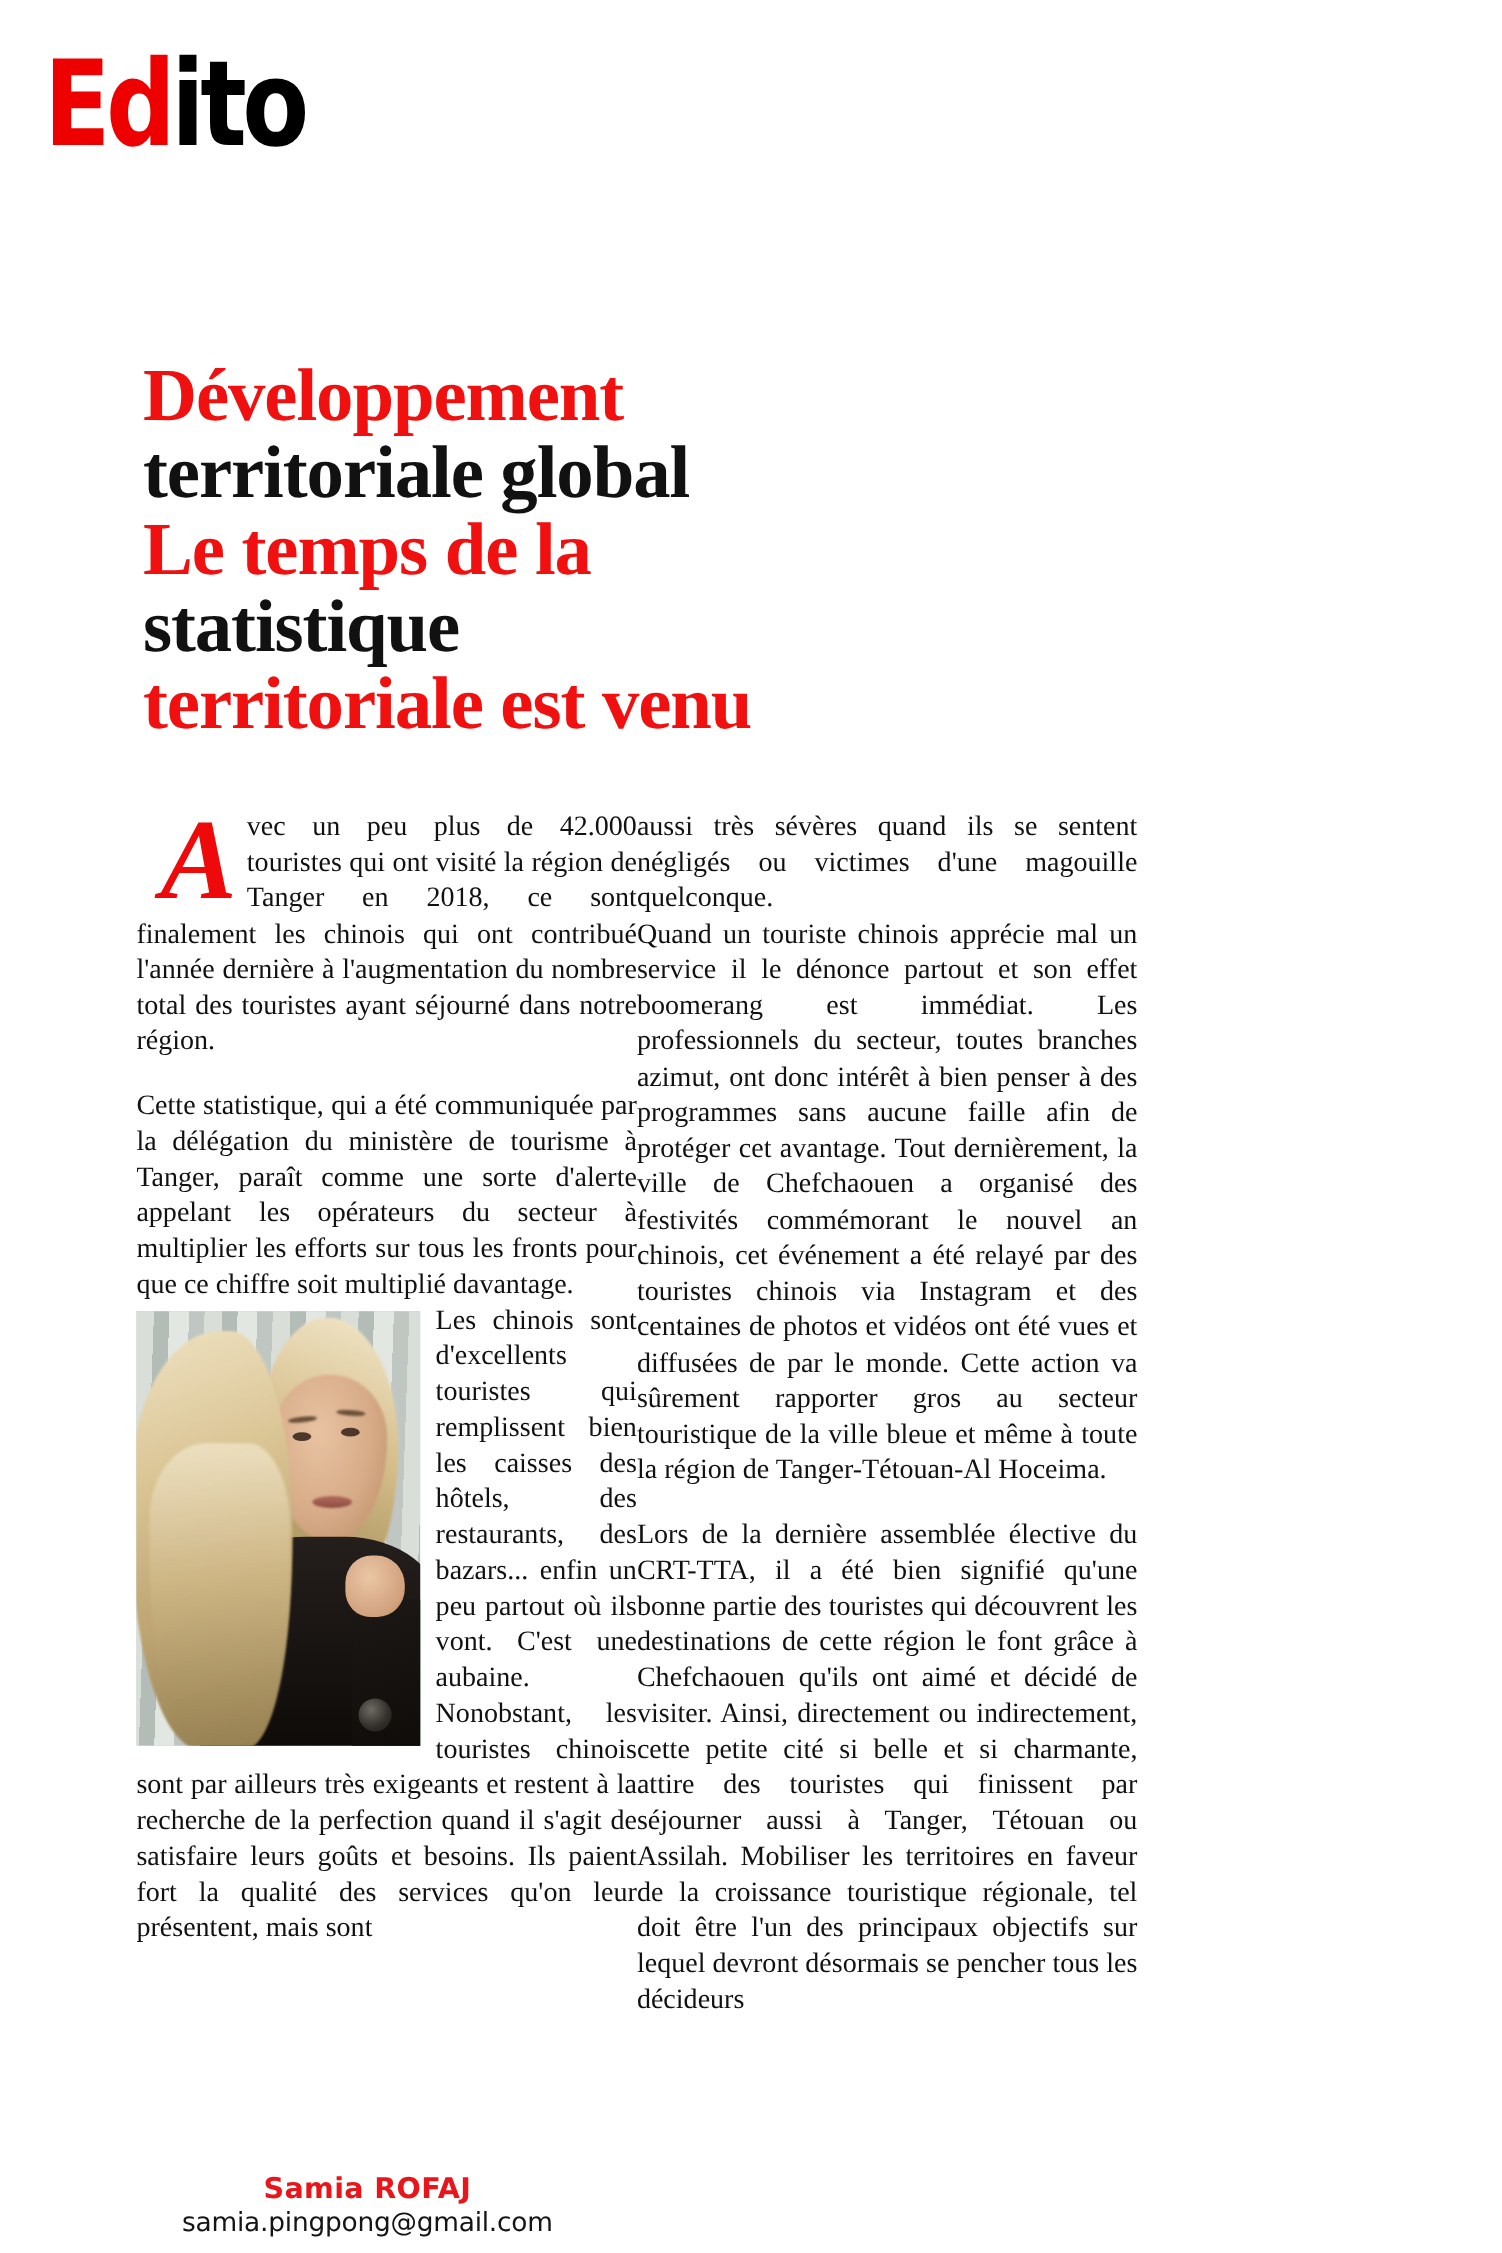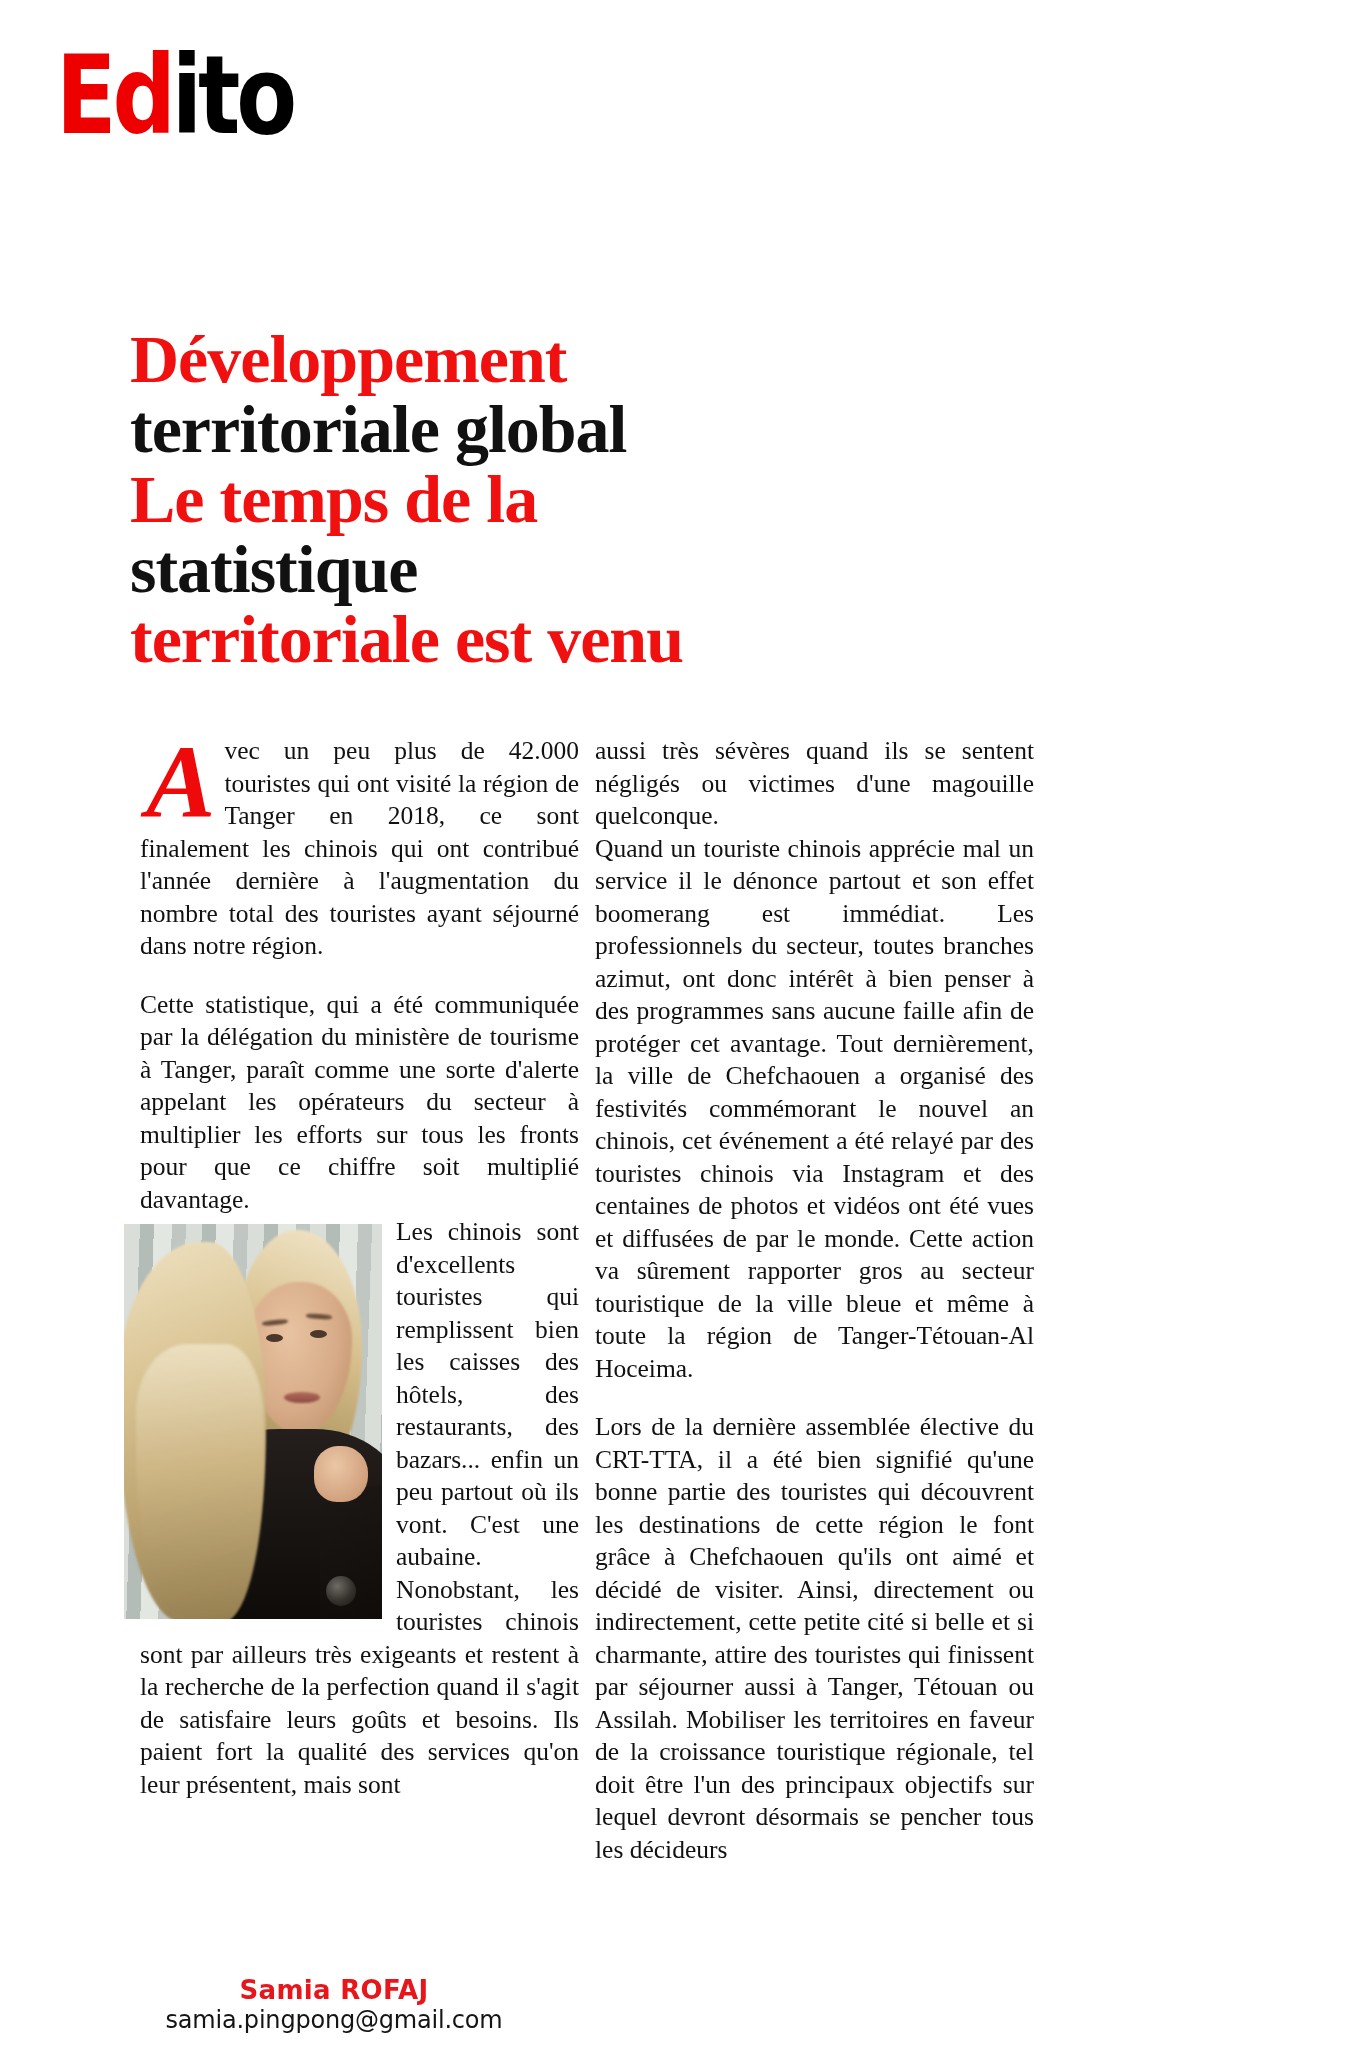--- a/index.html
+++ b/index.html
@@ -15,21 +15,20 @@
     color: #000000;
     overflow: hidden;
   }
 
   
   #masthead {
     position: absolute;
     left: 40px;
     top: 46px;
     width: 420px;
-    margin-left: 16px;
   }
   #edito-logo {
     font-family: "DejaVu Sans", "Liberation Sans", sans-serif;
     font-weight: bold;
     font-size: 108px;
     line-height: 0.92;
     letter-spacing: -5px;
     transform: scaleX(0.82);
     transform-origin: left center;
     white-space: nowrap;
@@ -78,21 +77,21 @@
     width: 455px;
     font-size: 25.5px;
     line-height: 1.275;
     text-align: justify;
     color: #111;
   }
   #col-left { left: 0; }
   #col-right { left: 455px; }
 
   .column p {
-    margin: 0 0 0 16px;
+    margin: 0 0 0 0;
     text-align: justify;
   }
   .para-gap { height: 26px; }
 
   
   #dropcap {
     float: left;
     font-family: "Liberation Serif", "DejaVu Serif", serif;
     font-style: italic;
     font-weight: bold;

